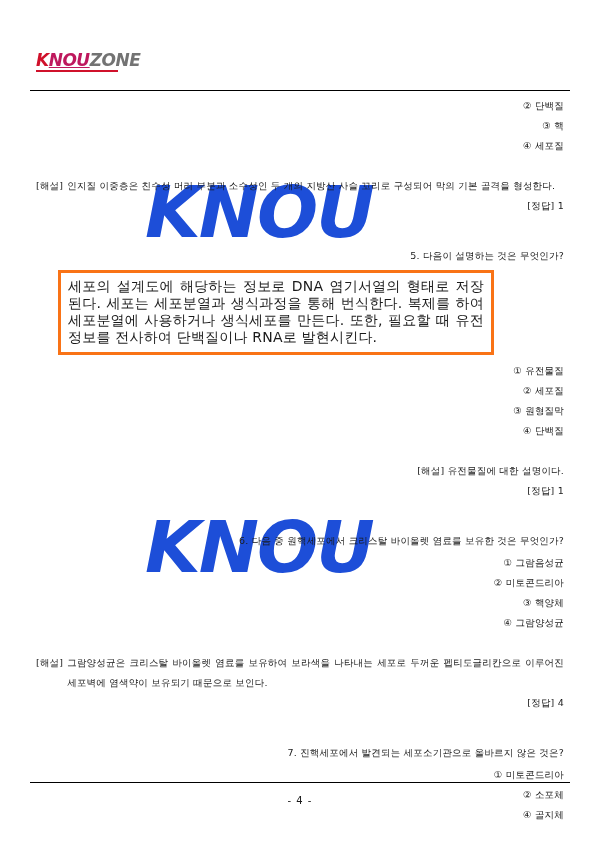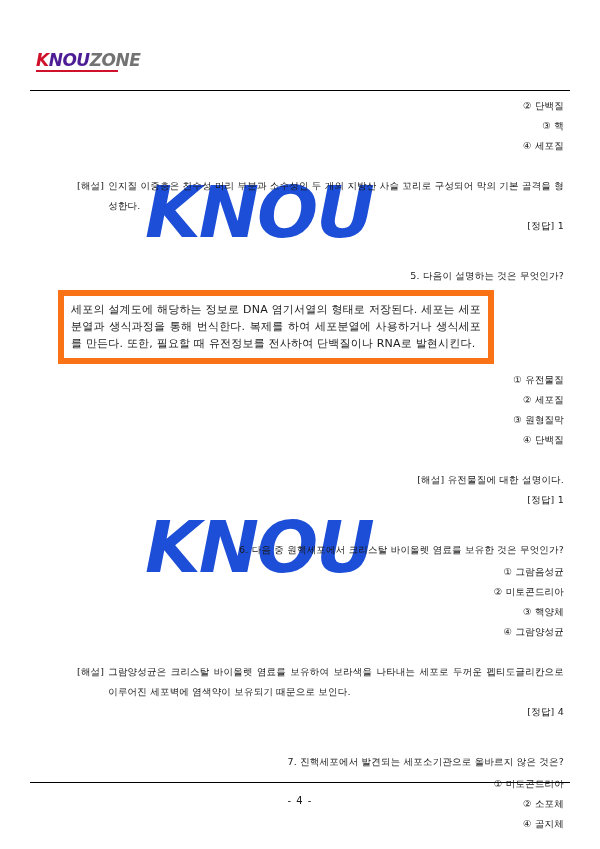--- a/index.html
+++ b/index.html
@@ -31,21 +31,21 @@
     left: 36px;
     font-family: "DejaVu Sans", "Liberation Sans", sans-serif;
     font-weight: bold;
     font-style: italic;
     font-size: 17px;
     letter-spacing: -0.5px;
     line-height: 1;
     white-space: nowrap;
   }
   .logo .k { color: #d0112b; }
-  .logo .nou { color: #4c1d95; }
+  .logo .nou { color: #be185d; text-decoration: underline; }
   .logo .zone { color: #737373; }
   .logo-underline {
     position: absolute;
     top: 70px;
     left: 36px;
     width: 82px;
     height: 2px;
     background: #d0112b;
   }
 
@@ -91,31 +91,31 @@
   .line { white-space: pre-wrap; text-align: right; }
   .spacer-md { height: 20px; }
   .spacer-lg { height: 30px; }
 
   .qstem { margin-bottom: 2px; margin-left: 33px; }
 
   .hang {
     display: flex;
     align-items: flex-start;
   }
-  .hang-label { flex: 0 0 auto; white-space: nowrap; margin-left: 41px; }
+  .hang-label { flex: 0 0 auto; white-space: nowrap; }
   .hang-body { flex: 1 1 auto; text-align: justify; }
 
   
   .passage {
-    border: 6px solid #f97316;
+    border: 3px solid #f97316;
     padding: 5px 7px 6px 7px;
     margin: 4px 0 6px 22px;
     width: 436px;
     box-sizing: border-box;
-    font-size: 11px;
+    font-size: 14px;
     line-height: 17px;
     text-align: justify;
     background: transparent;
   }
 
   
   .footer {
     position: absolute;
     top: 795px;
     left: 0;

